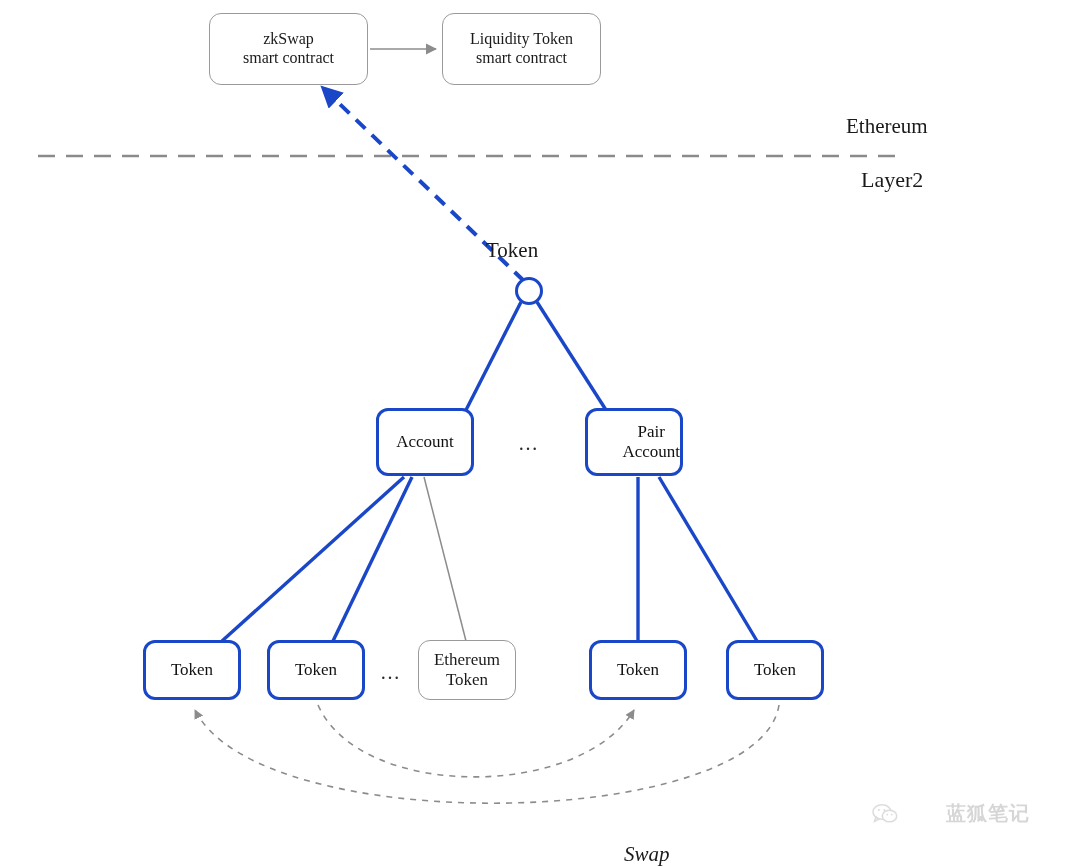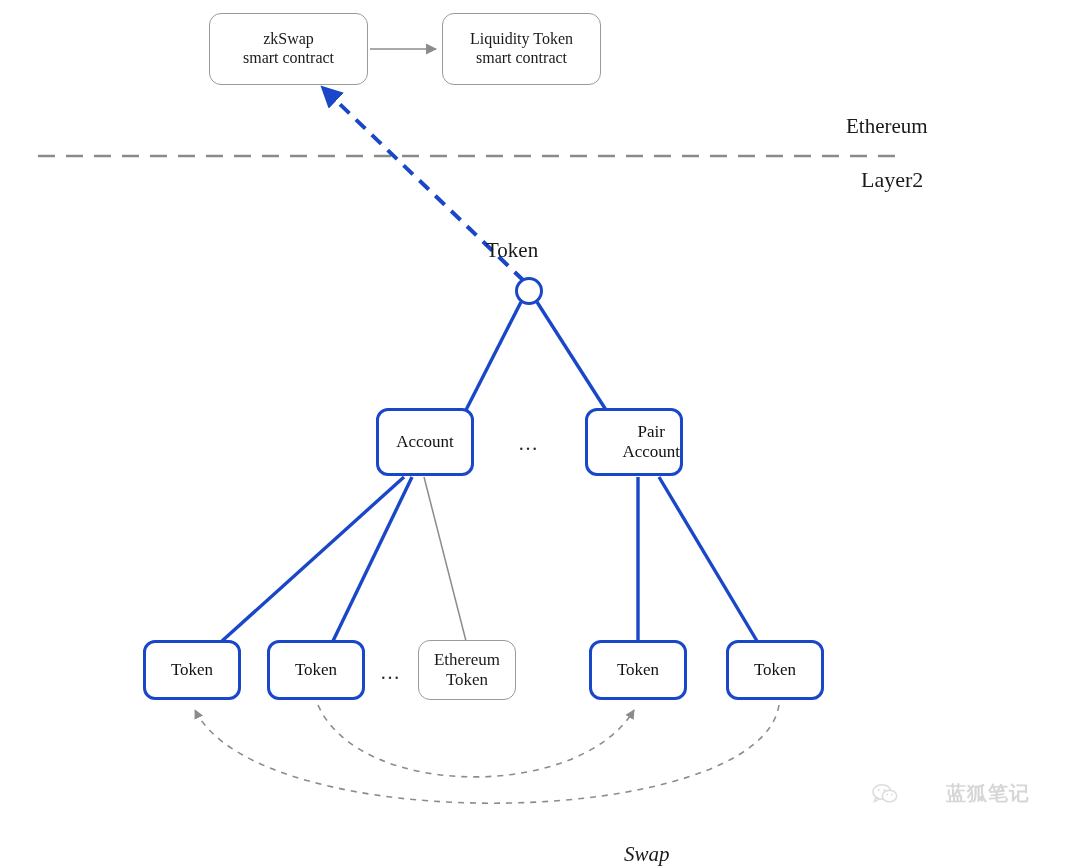--- a/index.html
+++ b/index.html
@@ -169,21 +169,21 @@
   <div class="node blue" style="left:589px; top:640px; width:98px; height:60px; font-size:17px;">
     <span class="node-label">Token</span>
   </div>
 
   <div class="node blue" style="left:726px; top:640px; width:98px; height:60px; font-size:17px;">
     <span class="node-label">Token</span>
   </div>
 
   <div class="plain-label" style="left:624px; top:842px; font-size:21px;font-style:italic;">Swap</div>
 
-  <div id="watermark" style="left:872px; top:780px;gap:48px;">
+  <div id="watermark" style="left:872px; top:800px;gap:48px;">
     <span style="display:inline-block; width:26px; height:22px; position:relative;">
       <svg width="26" height="22" viewBox="0 0 26 22" aria-hidden="true">
         <ellipse cx="10" cy="9" rx="9" ry="7.2" fill="none" stroke="#8f8f8f" stroke-width="1.6"></ellipse>
         <path d="M 4 14 L 2.5 18.5 L 7 16.2 Z" fill="none" stroke="#8f8f8f" stroke-width="1.6"></path>
         <circle cx="6.8" cy="7" r="1.1" fill="#8f8f8f"></circle>
         <circle cx="12.4" cy="7" r="1.1" fill="#8f8f8f"></circle>
         <ellipse cx="17.5" cy="13" rx="7.2" ry="5.8" fill="#ffffff" stroke="#8f8f8f" stroke-width="1.6"></ellipse>
         <circle cx="15.2" cy="11.6" r="0.95" fill="#8f8f8f"></circle>
         <circle cx="19.8" cy="11.6" r="0.95" fill="#8f8f8f"></circle>
       </svg>

